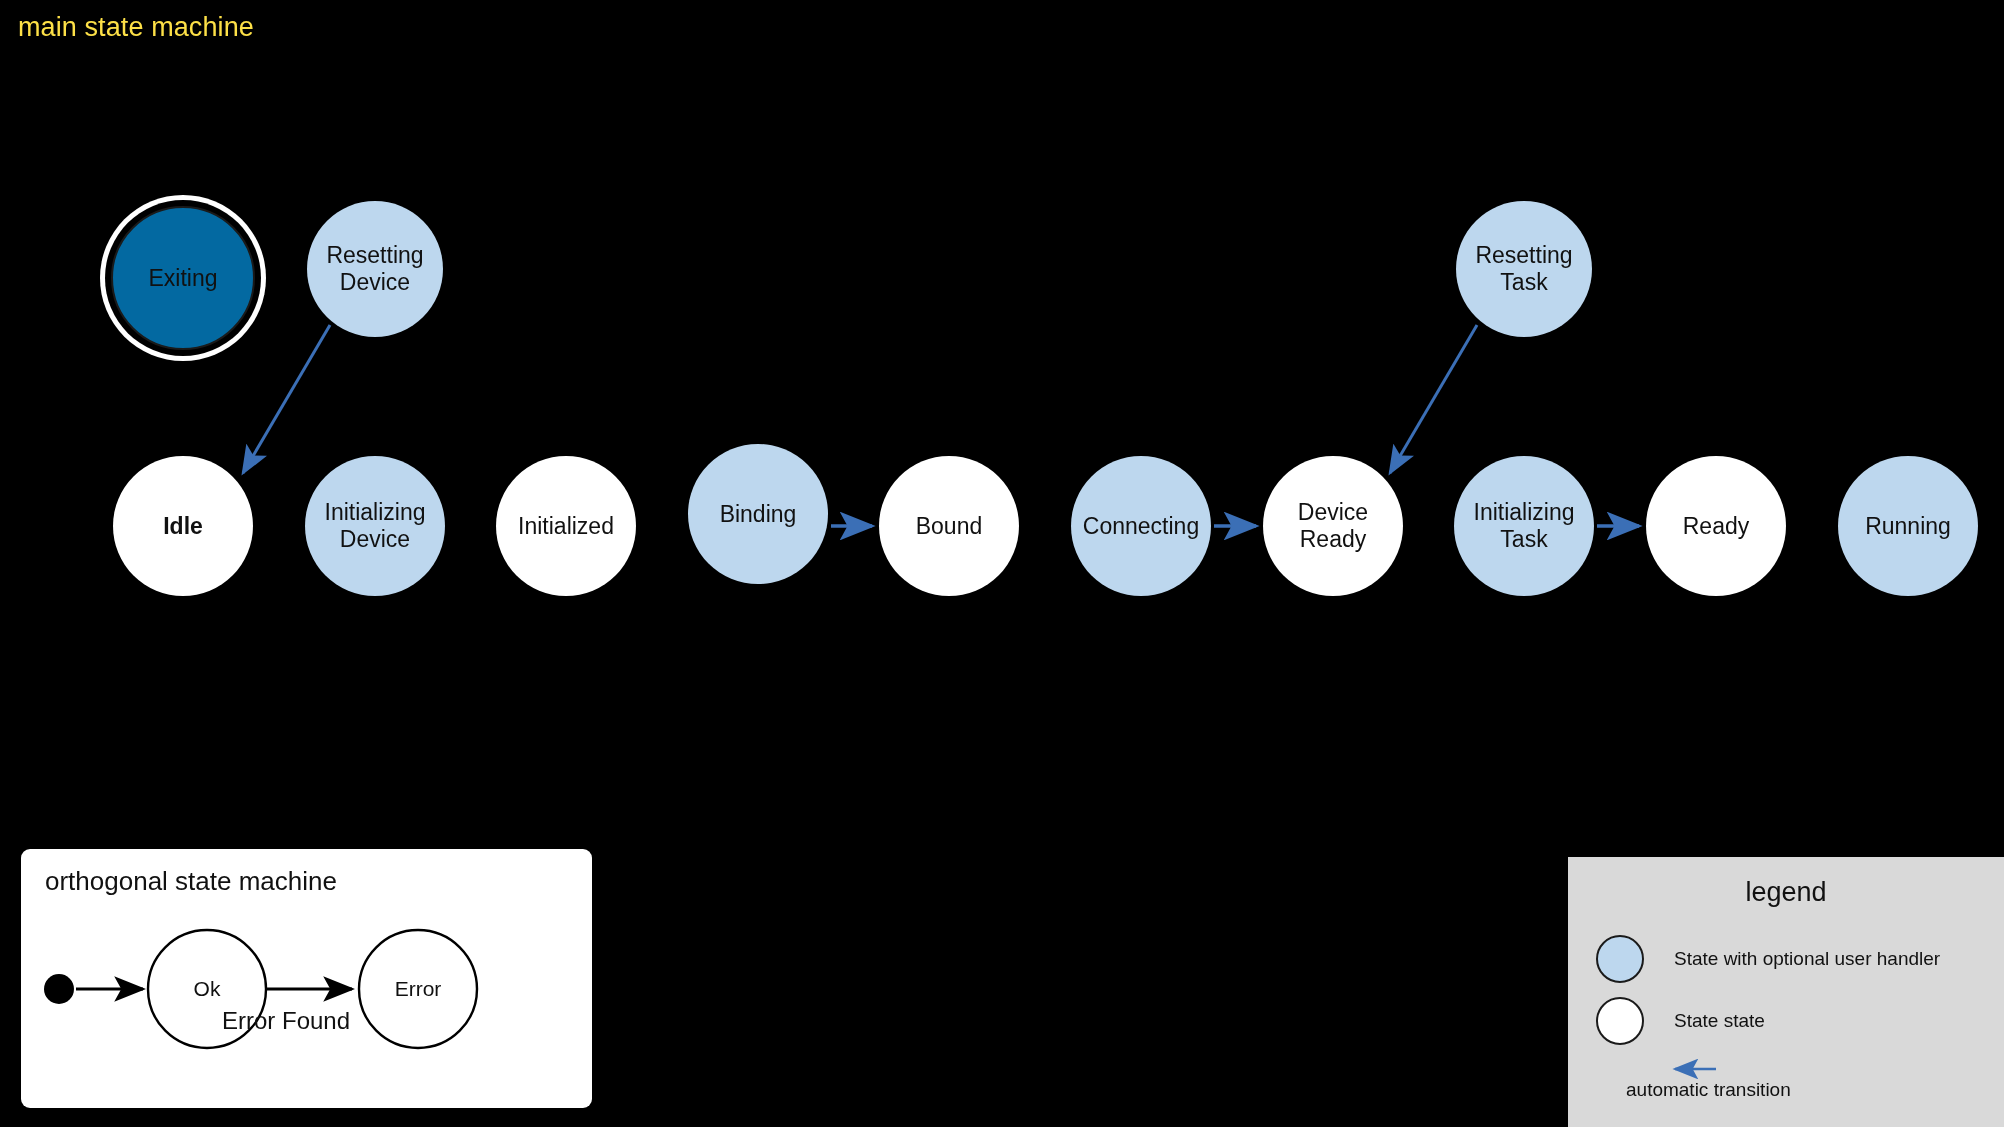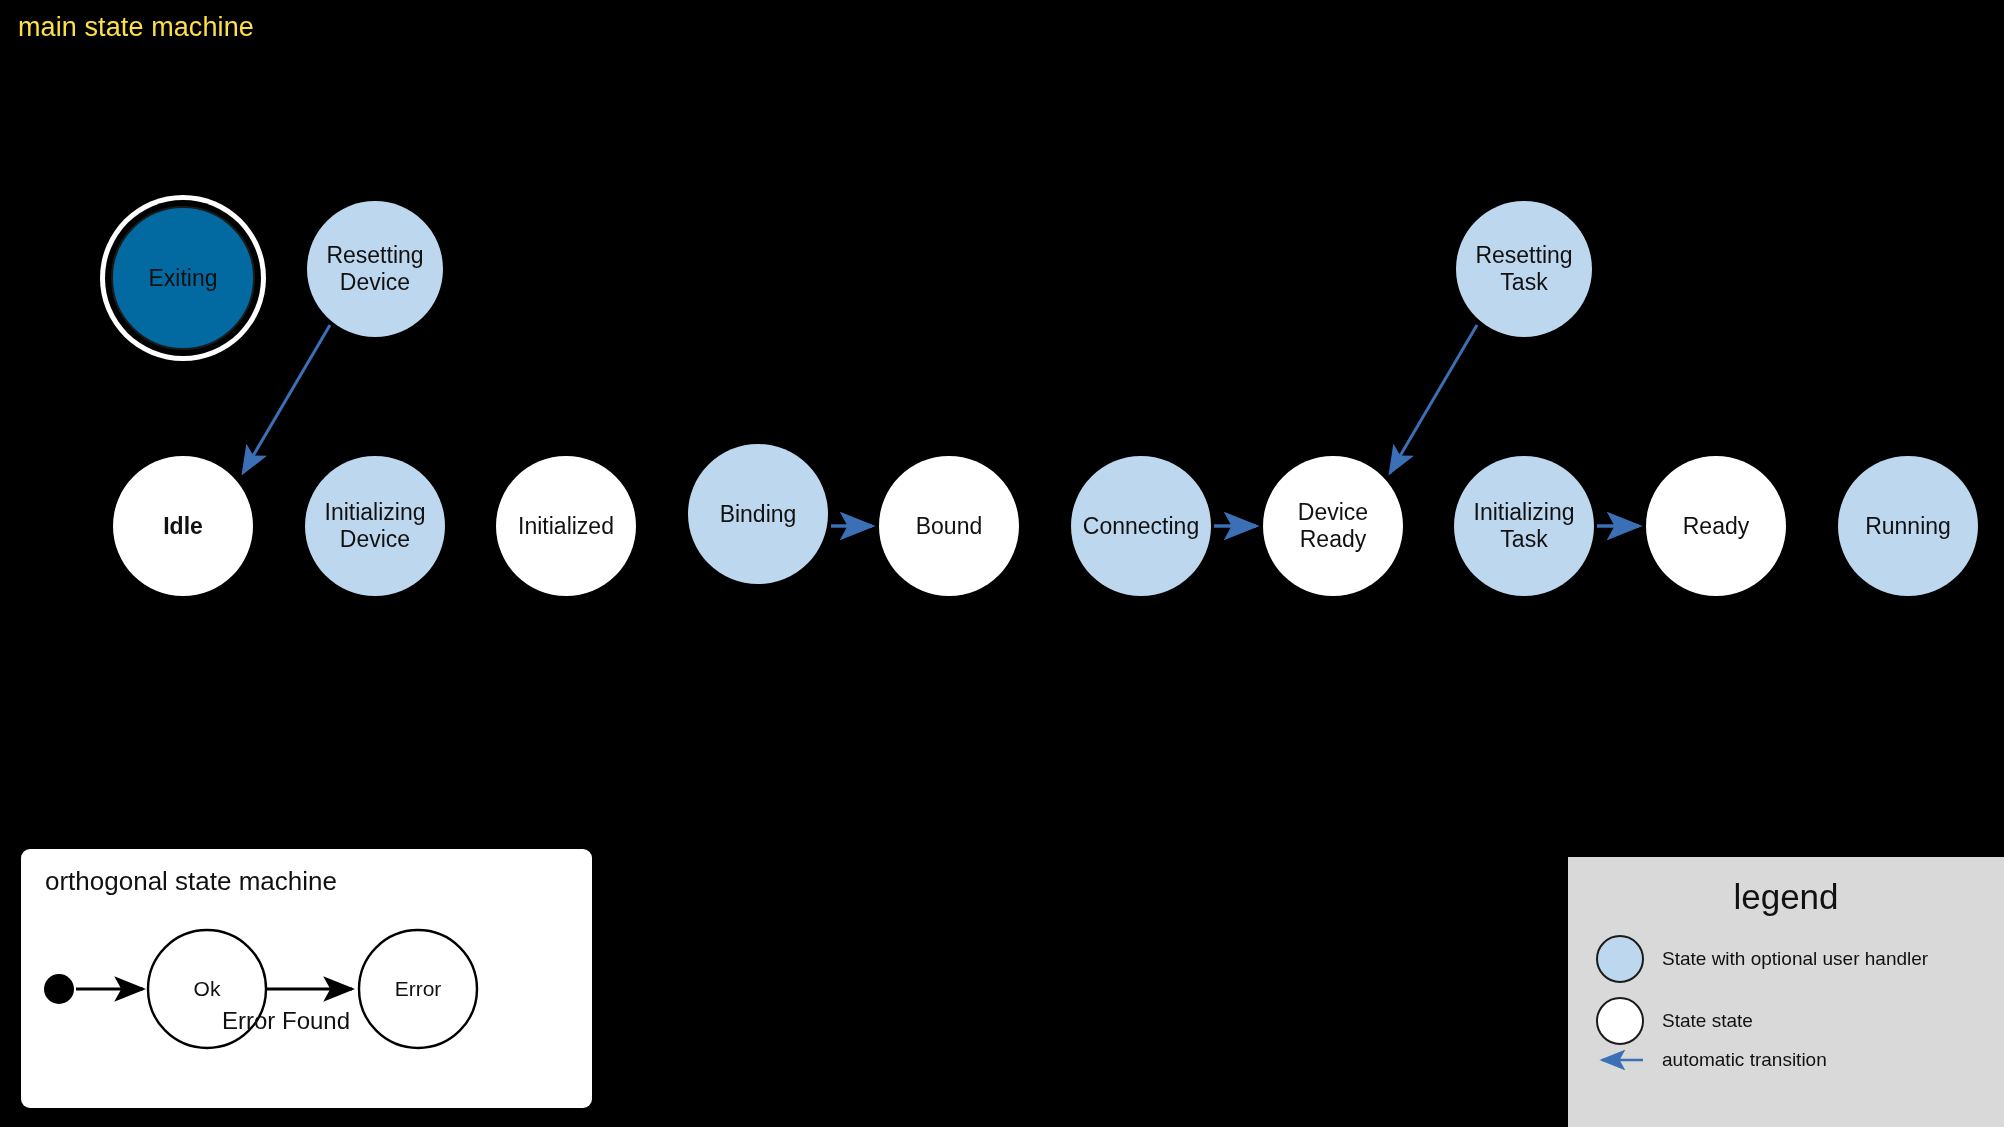--- a/index.html
+++ b/index.html
@@ -110,21 +110,21 @@
     height: 270px;
     background: #d9d9d9;
     box-sizing: border-box;
   }
   #legend-title {
     position: absolute;
     left: 0;
     right: 0;
     top: 20px;
     text-align: center;
-    font-size: 35px;
+    font-size: 27px;
     color: #111111;
   }
   .legend-row {
     position: absolute;
     left: 28px;
     display: flex;
     align-items: center;
   }
   .legend-swatch {
     width: 48px;
@@ -136,28 +136,28 @@
   }
   .legend-swatch.handler { background: #bdd7ee; }
   .legend-swatch.idling  { background: #ffffff; }
   .legend-arrow-box {
     width: 48px;
     height: 20px;
     flex: 0 0 auto;
     position: relative;
   }
   .legend-text {
-    margin-left: 18px;
+    margin-left: 30px;
     font-size: 19px;
     color: #111111;
     white-space: nowrap;
   }
   #legend-row-handler { top: 78px; }
   #legend-row-idling  { top: 140px; }
-  #legend-row-auto    { top: 192px; }
+  #legend-row-auto    { top: 202px; flex-direction: column; }
 </style>
 </head>
 <body>
 
 <div id="main-title">main state machine</div>
 
 <svg id="edges" viewBox="0 0 2004 1127">
   <defs>
     <marker id="arrowblue" markerWidth="10" markerHeight="8" refX="9" refY="4" orient="auto" markerUnits="strokeWidth">
       <path d="M0,0 L10,4 L0,8 L2.2,4 z" fill="#3b6fb6"></path>

